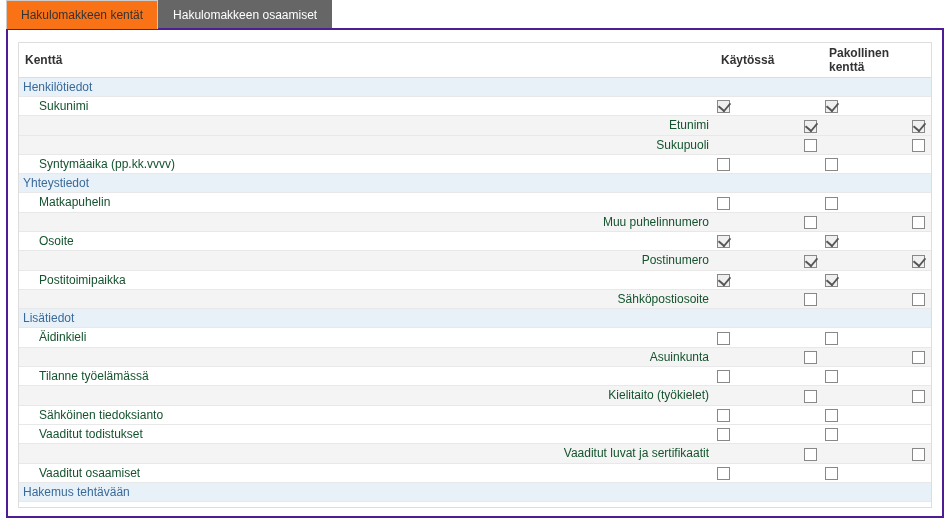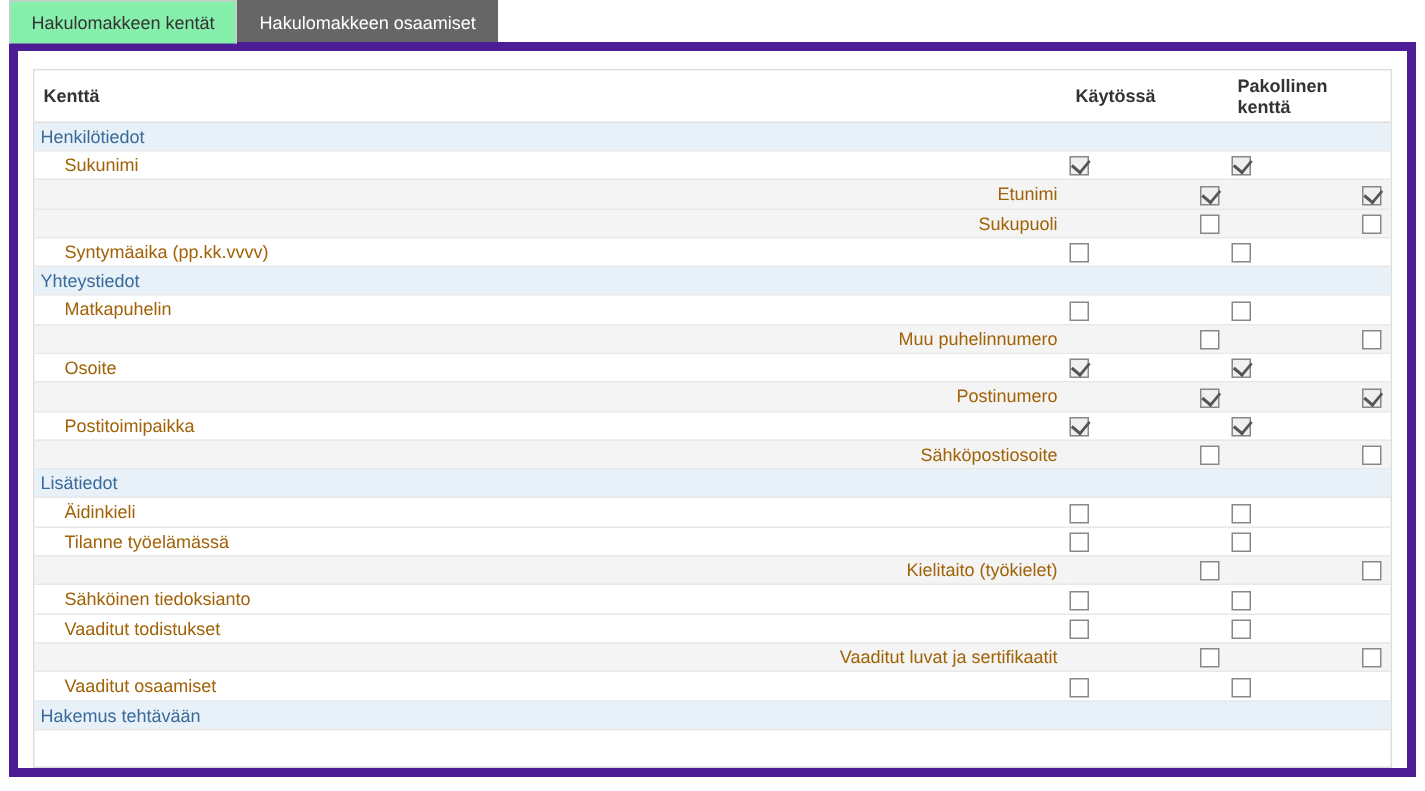--- a/index.html
+++ b/index.html
@@ -21,33 +21,33 @@
   }
   .tab {
     padding: 7px 14px;
     font-size: 12px;
     cursor: pointer;
     border: 1px solid #ccc;
     border-bottom: none;
     position: relative;
   }
   .tab.active {
-    background: #86efac;
+    background: #f97316;
     color: #333;
     z-index: 2;
     border-color: #ccc;
   }
   .tab.inactive {
     background: #666;
     color: #fff;
     border-color: #666;
     margin-left: 0px;
   }
   .panel {
-    border: 6px solid #4c1d95;
+    border: 2px solid #4c1d95;
     margin: 0 6px 6px 6px;
     margin-top: -1px;
     padding: 12px 10px 10px 10px;
     position: relative;
     height: 490px;
   }
   .scroll-area {
     border: 1px solid #ddd;
     height: 466px;
     overflow-y: scroll;
@@ -76,21 +76,21 @@
     line-height: 14px;
   }
   tr.section-row td {
     background: #e8f1f8;
     color: #3a6a9a;
     font-weight: normal;
     padding-left: 4px;
   }
   tr.field-row td.field-cell {
     padding-left: 20px;
-    color: #a16207;
+    color: #14532d;
   }
   tr.field-row:nth-child(odd) td { background: #f6f6f6; }
   tr.field-row:nth-child(even) td { background: #fff; }
   
   tr.alt td { background: #f4f4f4 !important; text-align: right; }
   tr.noalt td { background: #fff !important; }
   .cb {
     width: 13px;
     height: 13px;
     border: 1px solid #888;
@@ -204,20 +204,25 @@
               <td class="cb-cell"><span class="cb"></span></td>
             </tr>
             <tr class="section-row">
               <td colspan="3">Lisätiedot</td>
             </tr>
             <tr class="field-row noalt">
               <td class="field-cell">Äidinkieli</td>
               <td class="cb-cell"><span class="cb"></span></td>
               <td class="cb-cell"><span class="cb"></span></td>
             </tr>
+            <tr class="field-row alt">
+              <td class="field-cell">Asuinkunta</td>
+              <td class="cb-cell"><span class="cb"></span></td>
+              <td class="cb-cell"><span class="cb"></span></td>
+            </tr>
             <tr class="field-row noalt">
               <td class="field-cell">Tilanne työelämässä</td>
               <td class="cb-cell"><span class="cb"></span></td>
               <td class="cb-cell"><span class="cb"></span></td>
             </tr>
             <tr class="field-row alt">
               <td class="field-cell">Kielitaito (työkielet)</td>
               <td class="cb-cell"><span class="cb"></span></td>
               <td class="cb-cell"><span class="cb"></span></td>
             </tr>

